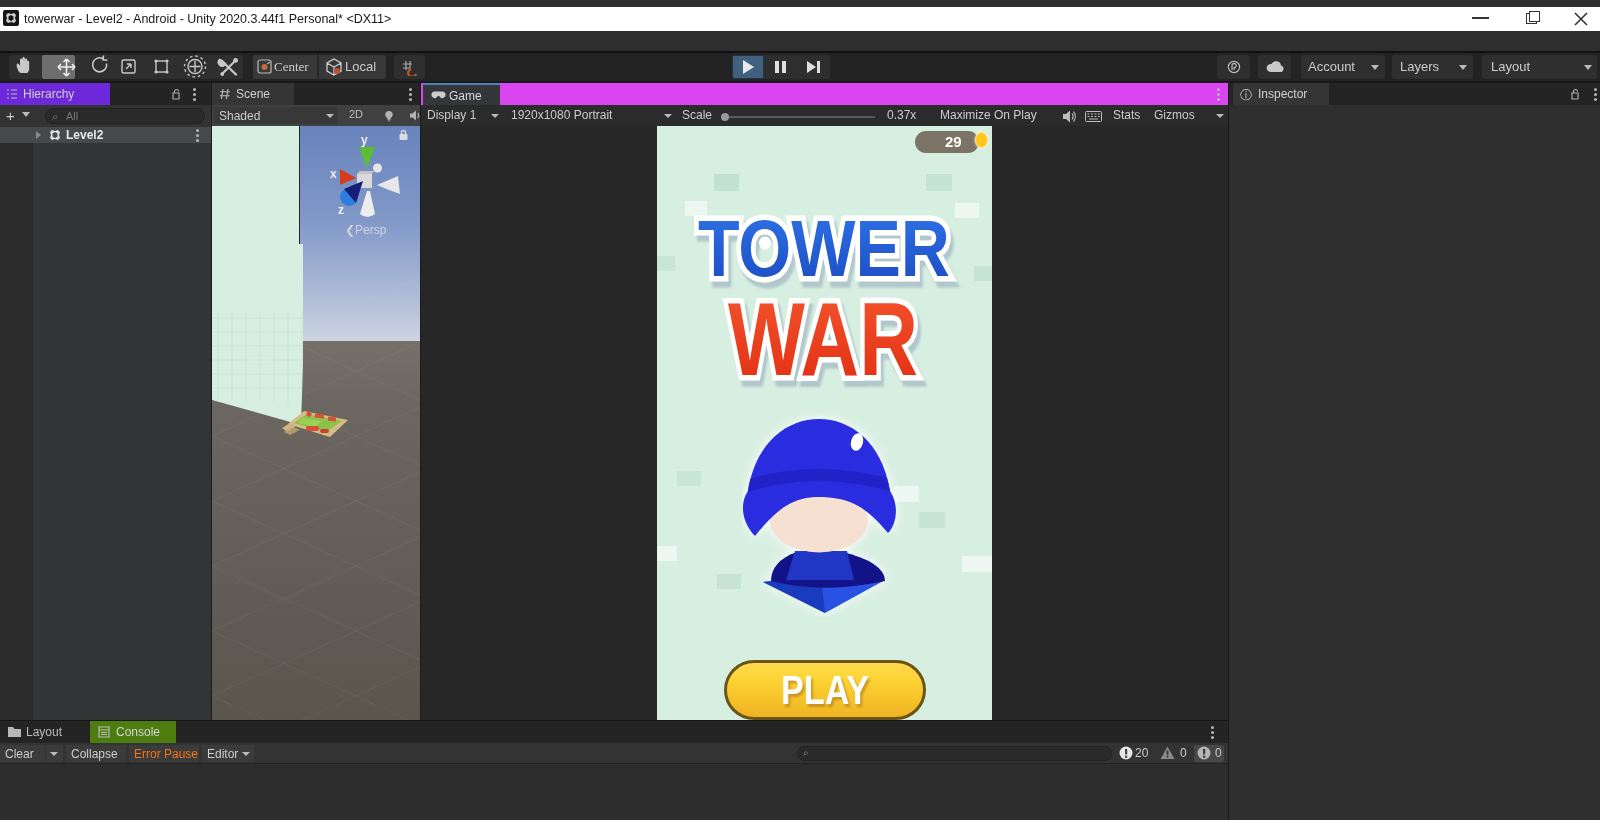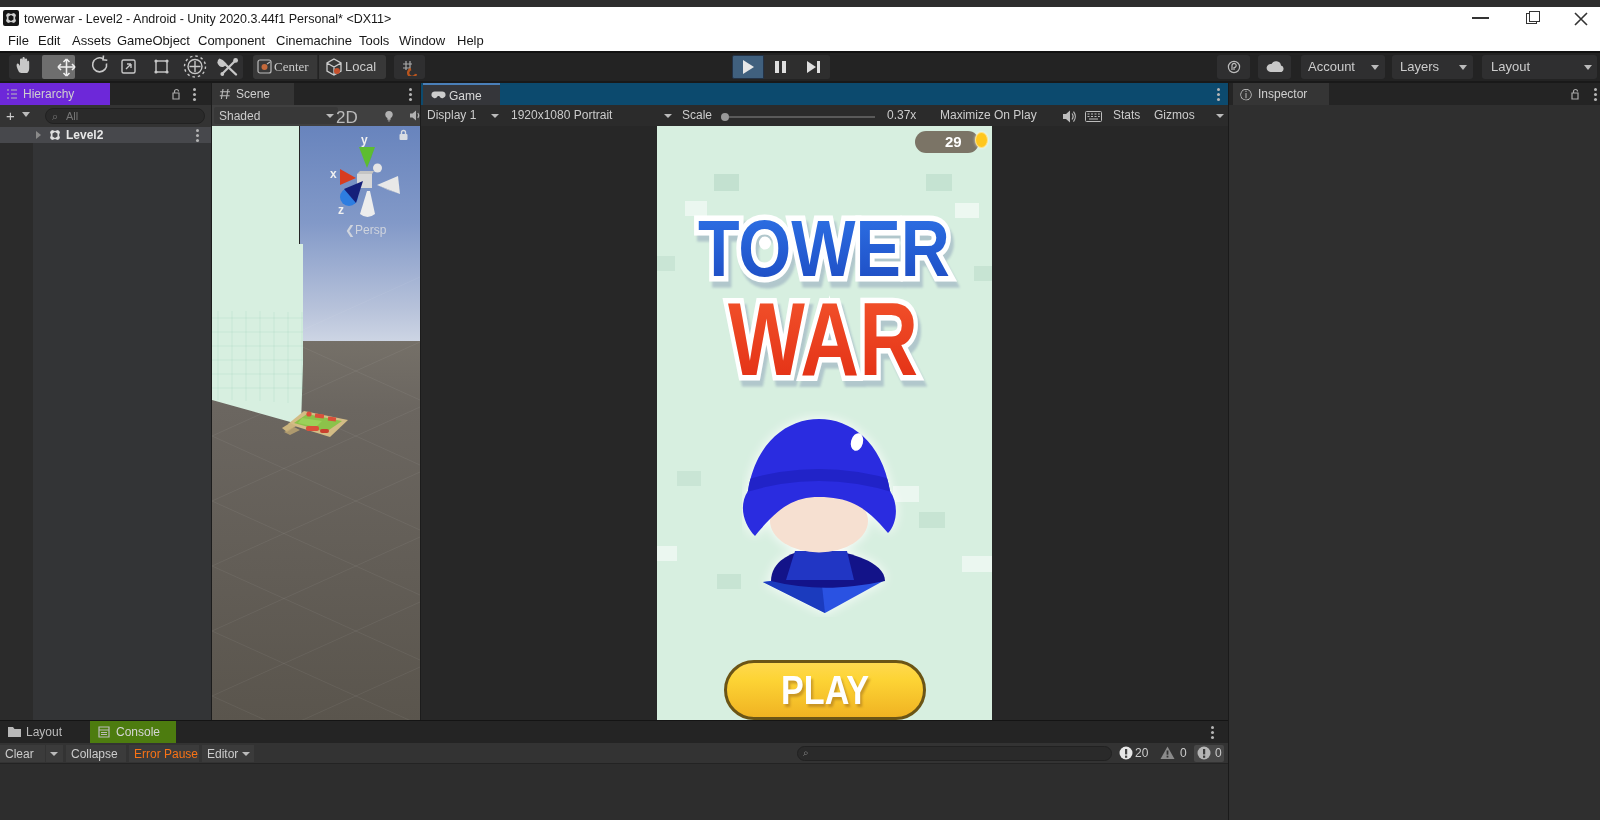--- a/index.html
+++ b/index.html
@@ -20,31 +20,20 @@
     <path fill="#cfcfcf" d="M18 2l-6 2-6-2-4 4 2 6-2 6 4 4 6-2 6 2 4-4-2-6 2-6zM12 6l5 3v6l-5 3-5-3V9z"></path>
   </svg>
   <div class="abs" style="left:24px;top:5px;font-size:12.5px;color:#171717;">towerwar - Level2 - Android - Unity 2020.3.44f1 Personal* &lt;DX11&gt;</div>
   <div class="abs" style="left:1472px;top:10px;width:17px;height:2px;background:#333;"></div>
   <div class="abs" style="left:1526px;top:6px;width:11px;height:11px;border:1.5px solid #333;"></div>
   <div class="abs" style="left:1529px;top:4px;width:11px;height:11px;border:1.5px solid #333;background:#fff;"></div>
   <svg class="abs" style="left:1574px;top:5px;" width="14" height="14" viewBox="0 0 14 14">
     <path stroke="#333" stroke-width="1.6" d="M1,1 L13,13 M13,1 L1,13"></path>
   </svg>
 
-  <div class="abs" style="left:0;top:24px;width:1600px;height:20px;background:#ffffff;color:#171717;font-size:13px;">
-    <span class="abs" style="left:8px;top:2px;">File</span>
-    <span class="abs" style="left:38px;top:2px;">Edit</span>
-    <span class="abs" style="left:72px;top:2px;">Assets</span>
-    <span class="abs" style="left:117px;top:2px;">GameObject</span>
-    <span class="abs" style="left:198px;top:2px;">Component</span>
-    <span class="abs" style="left:276px;top:2px;">Cinemachine</span>
-    <span class="abs" style="left:359px;top:2px;">Tools</span>
-    <span class="abs" style="left:399px;top:2px;">Window</span>
-    <span class="abs" style="left:457px;top:2px;">Help</span>
-  </div>
 
   <div class="abs" style="left:0;top:44px;width:1600px;height:32px;background:#232323;border-top:2px solid #111;border-bottom:2px solid #191919;"></div>
   <div id="tools">
 
     <div class="abs" style="left:9px;top:48px;width:234px;height:24px;background:#2f2f30;border-radius:3px;"></div>
     <div class="abs" style="left:42px;top:48px;width:33px;height:24px;background:#6e6e6e;border-radius:2px;"></div>
     <svg class="abs" style="left:9px;top:48px;" width="234" height="24" viewBox="0 0 234 24">
       <g stroke="#c8c8c8" fill="none" stroke-width="1.4">
 
         <path d="M10,17 C8,13 7,10 8,9 c1,-1 2,0 3,2 l0,-6 c0,-2 2.4,-2 2.4,0 l0,-1.5 c0,-2 2.4,-2 2.4,0 l0,1.5 c0,-2 2.4,-2 2.4,0 l0,2 c0,-1.6 2,-1.6 2,0 l0,6 c0,3 -1,4 -2,5 l-6,0 c-1,0 -2,-1 -2.2,-1z" fill="#c8c8c8" stroke="none"></path>
@@ -169,21 +158,21 @@
         </svg>
       <span class="abs" style="left:24px;top:4px;color:#d0d0d0;font-size:12px;">Scene</span>
     </div>
     <div class="abs kebab" style="left:197px;top:5px;"></div>
 
     <div class="abs" style="left:0;top:22px;width:208px;height:21px;background:#404040;">
       <div class="abs" style="left:2px;top:2px;width:124px;height:17px;background:#383838;border-radius:2px;">
         <span class="abs" style="left:5px;top:2px;color:#ccc;font-size:12px;">Shaded</span>
         <div class="abs" style="left:112px;top:7px;width:0;height:0;border-left:4px solid transparent;border-right:4px solid transparent;border-top:4px solid #bbb;"></div>
       </div>
-      <span class="abs" style="left:124px;top:3px;color:#bbb;font-size:17px;">2D</span>
+      <span class="abs" style="left:137px;top:3px;color:#bbb;font-size:11px;">2D</span>
       <svg class="abs" style="left:171px;top:5px" width="12" height="13" viewBox="0 0 12 13">
           <circle cx="6" cy="4.6" r="3.7" fill="#b2b2b2"></circle>
           <rect x="4.4" y="8" width="3.2" height="1.8" fill="#b2b2b2"></rect>
           <rect x="4.9" y="10.2" width="2.2" height="1.3" fill="#8a8a8a"></rect>
         </svg>
       <svg class="abs" style="left:197px;top:5px" width="12" height="11" viewBox="0 0 12 11">
           <path d="M1,3.5 h2.5 l3.5,-3 v10 L3.5,7.5 H1 Z" fill="#b2b2b2"></path>
           <path d="M8.8,3 a4,4 0 0 1 0,5" stroke="#b2b2b2" stroke-width="1.1" fill="none"></path>
         </svg>
     </div>
@@ -238,21 +227,21 @@
         </g>
       </svg>
       <div class="abs" style="left:133px;top:97px;color:#cfd4dd;font-size:12px;">❮Persp</div>
       <svg class="abs" style="left:186px;top:3px" width="11" height="12" viewBox="0 0 11 12">
           <rect x="1.5" y="5" width="8" height="6" rx="1" fill="#d8dce2"></rect>
           <path d="M3.5,5 v-1.5 a2,2 0 0 1 4,0 V5" stroke="#d8dce2" stroke-width="1.4" fill="none"></path>
         </svg>
     </div>
   </div>
 
-  <div class="abs" style="left:421px;top:76px;width:807px;height:638px;background:#0c4a6e;">
+  <div class="abs" style="left:421px;top:76px;width:807px;height:638px;background:#d946ef;">
     <div class="abs" style="left:2px;top:0;width:77px;height:22px;background:#35363a;border-top:2px solid #4a7fb8;">
       <svg class="abs" style="left:8px;top:6px" width="15" height="9" viewBox="0 0 15 9">
           <path fill="#ccc" d="M3.8,0.5 h7.4 a3.3,3.3 0 1 1 -3,4.6 h-1.4 a3.3,3.3 0 1 1 -3,-4.6 z"></path>
         </svg>
       <span class="abs" style="left:26px;top:4px;color:#d8d8d8;font-size:12px;">Game</span>
     </div>
     <div class="abs kebab" style="left:796px;top:5px;"></div>
 
     <div class="abs" style="left:0;top:22px;width:807px;height:21px;background:#2b2b2b;">
       <span class="abs" style="left:6px;top:3px;color:#ccc;font-size:12px;">Display 1</span>

